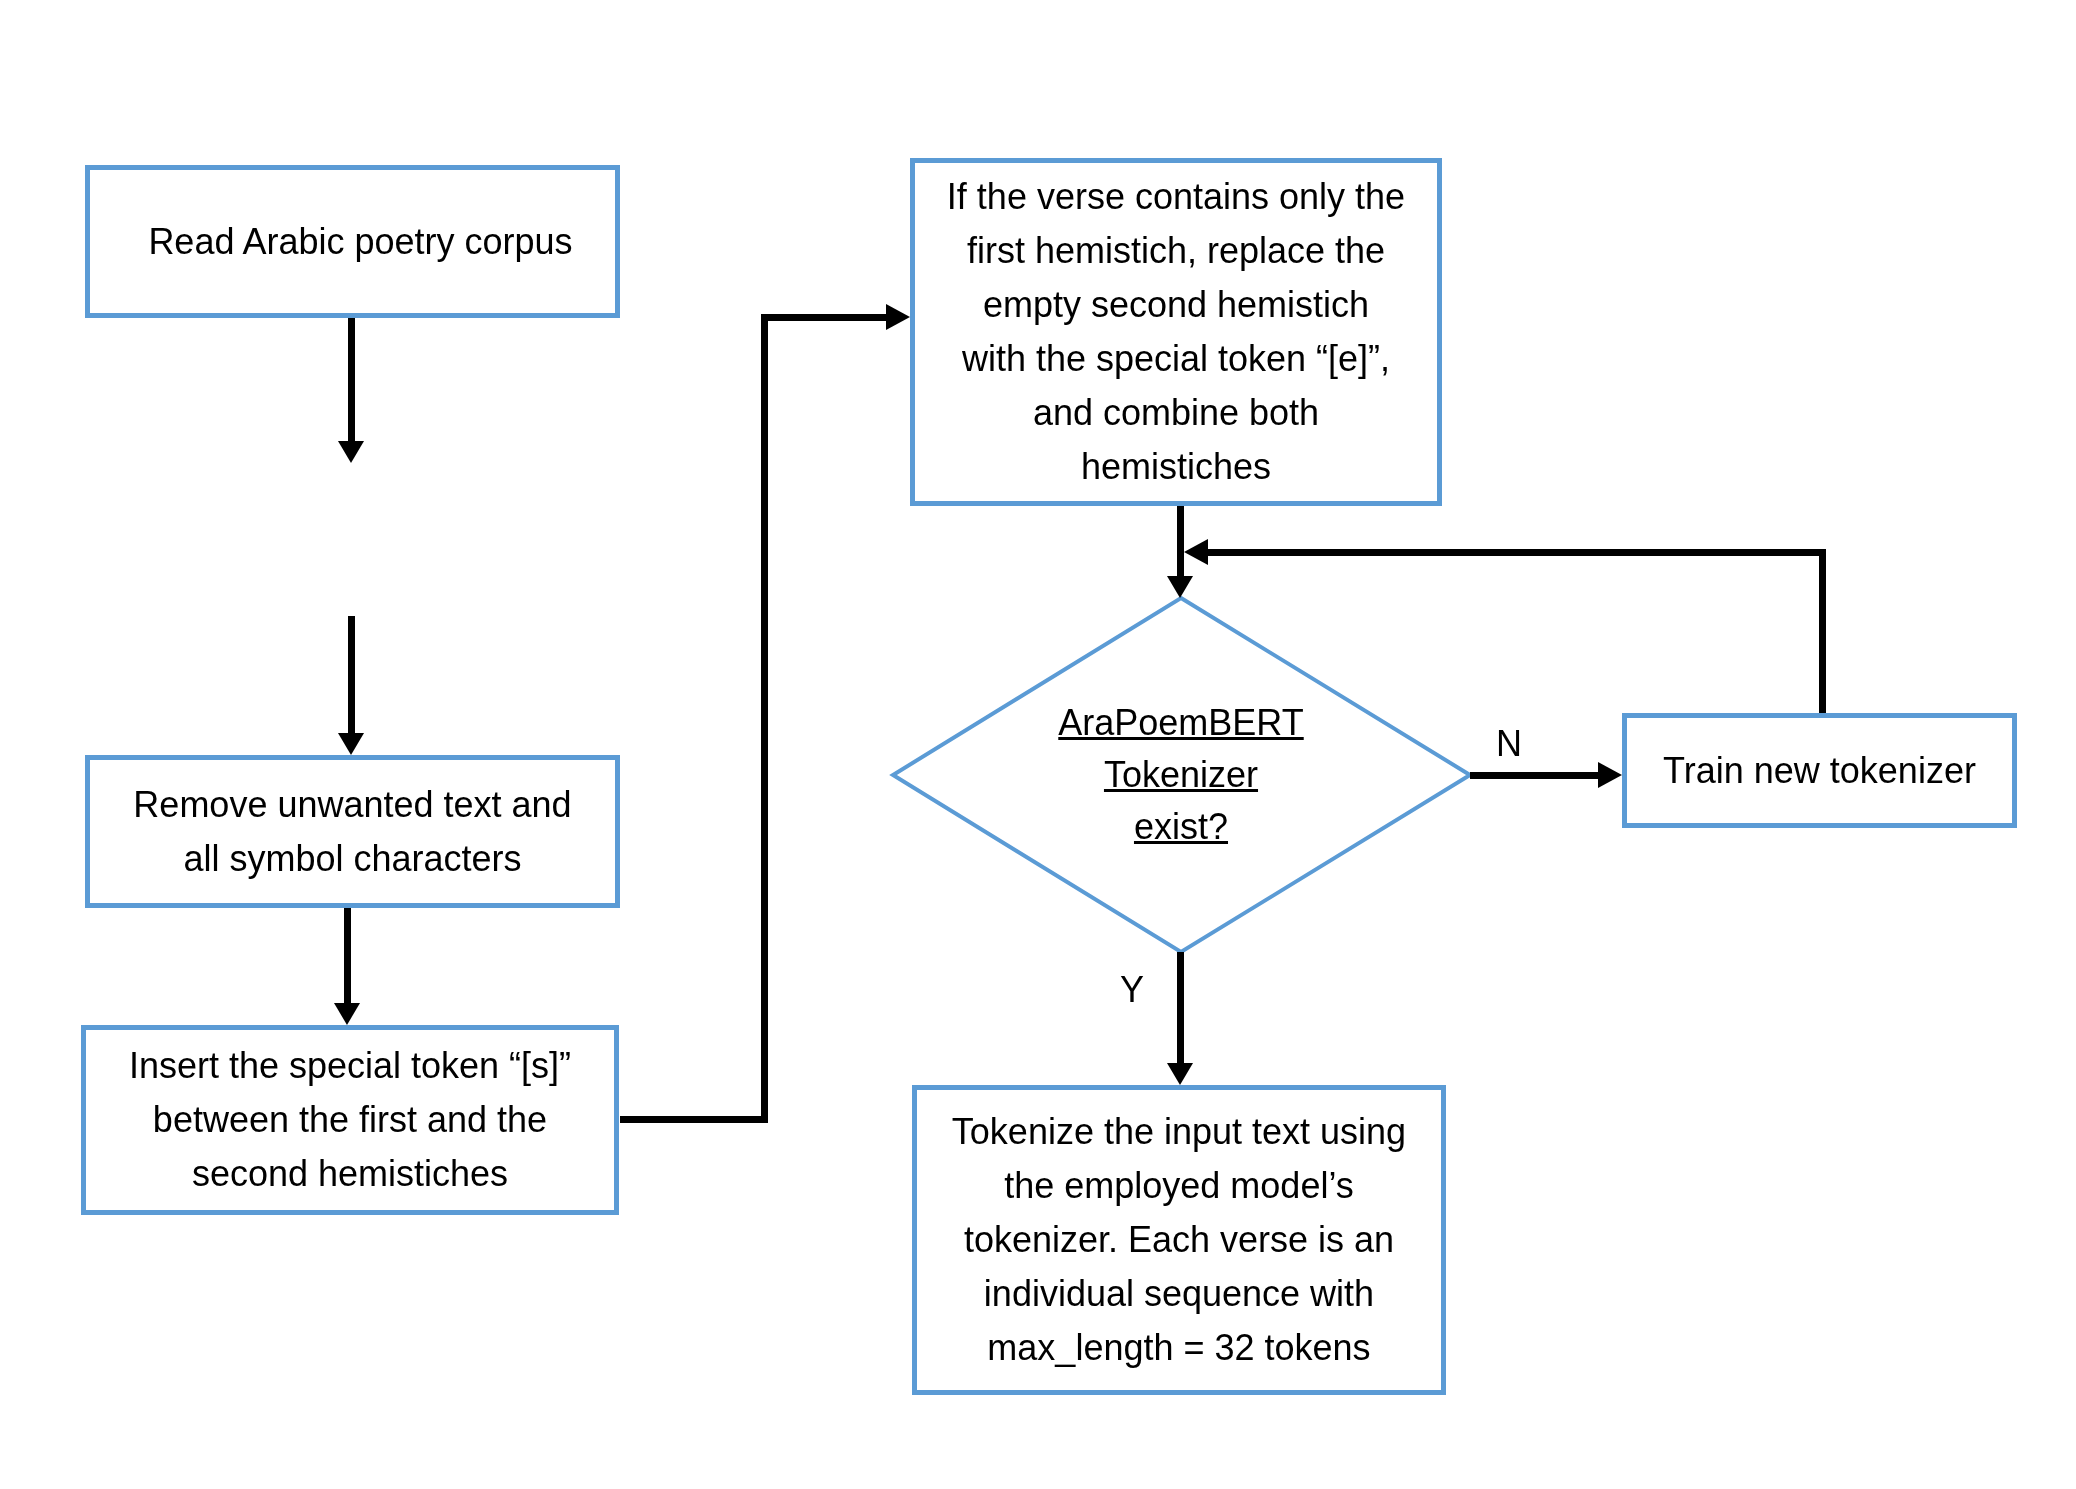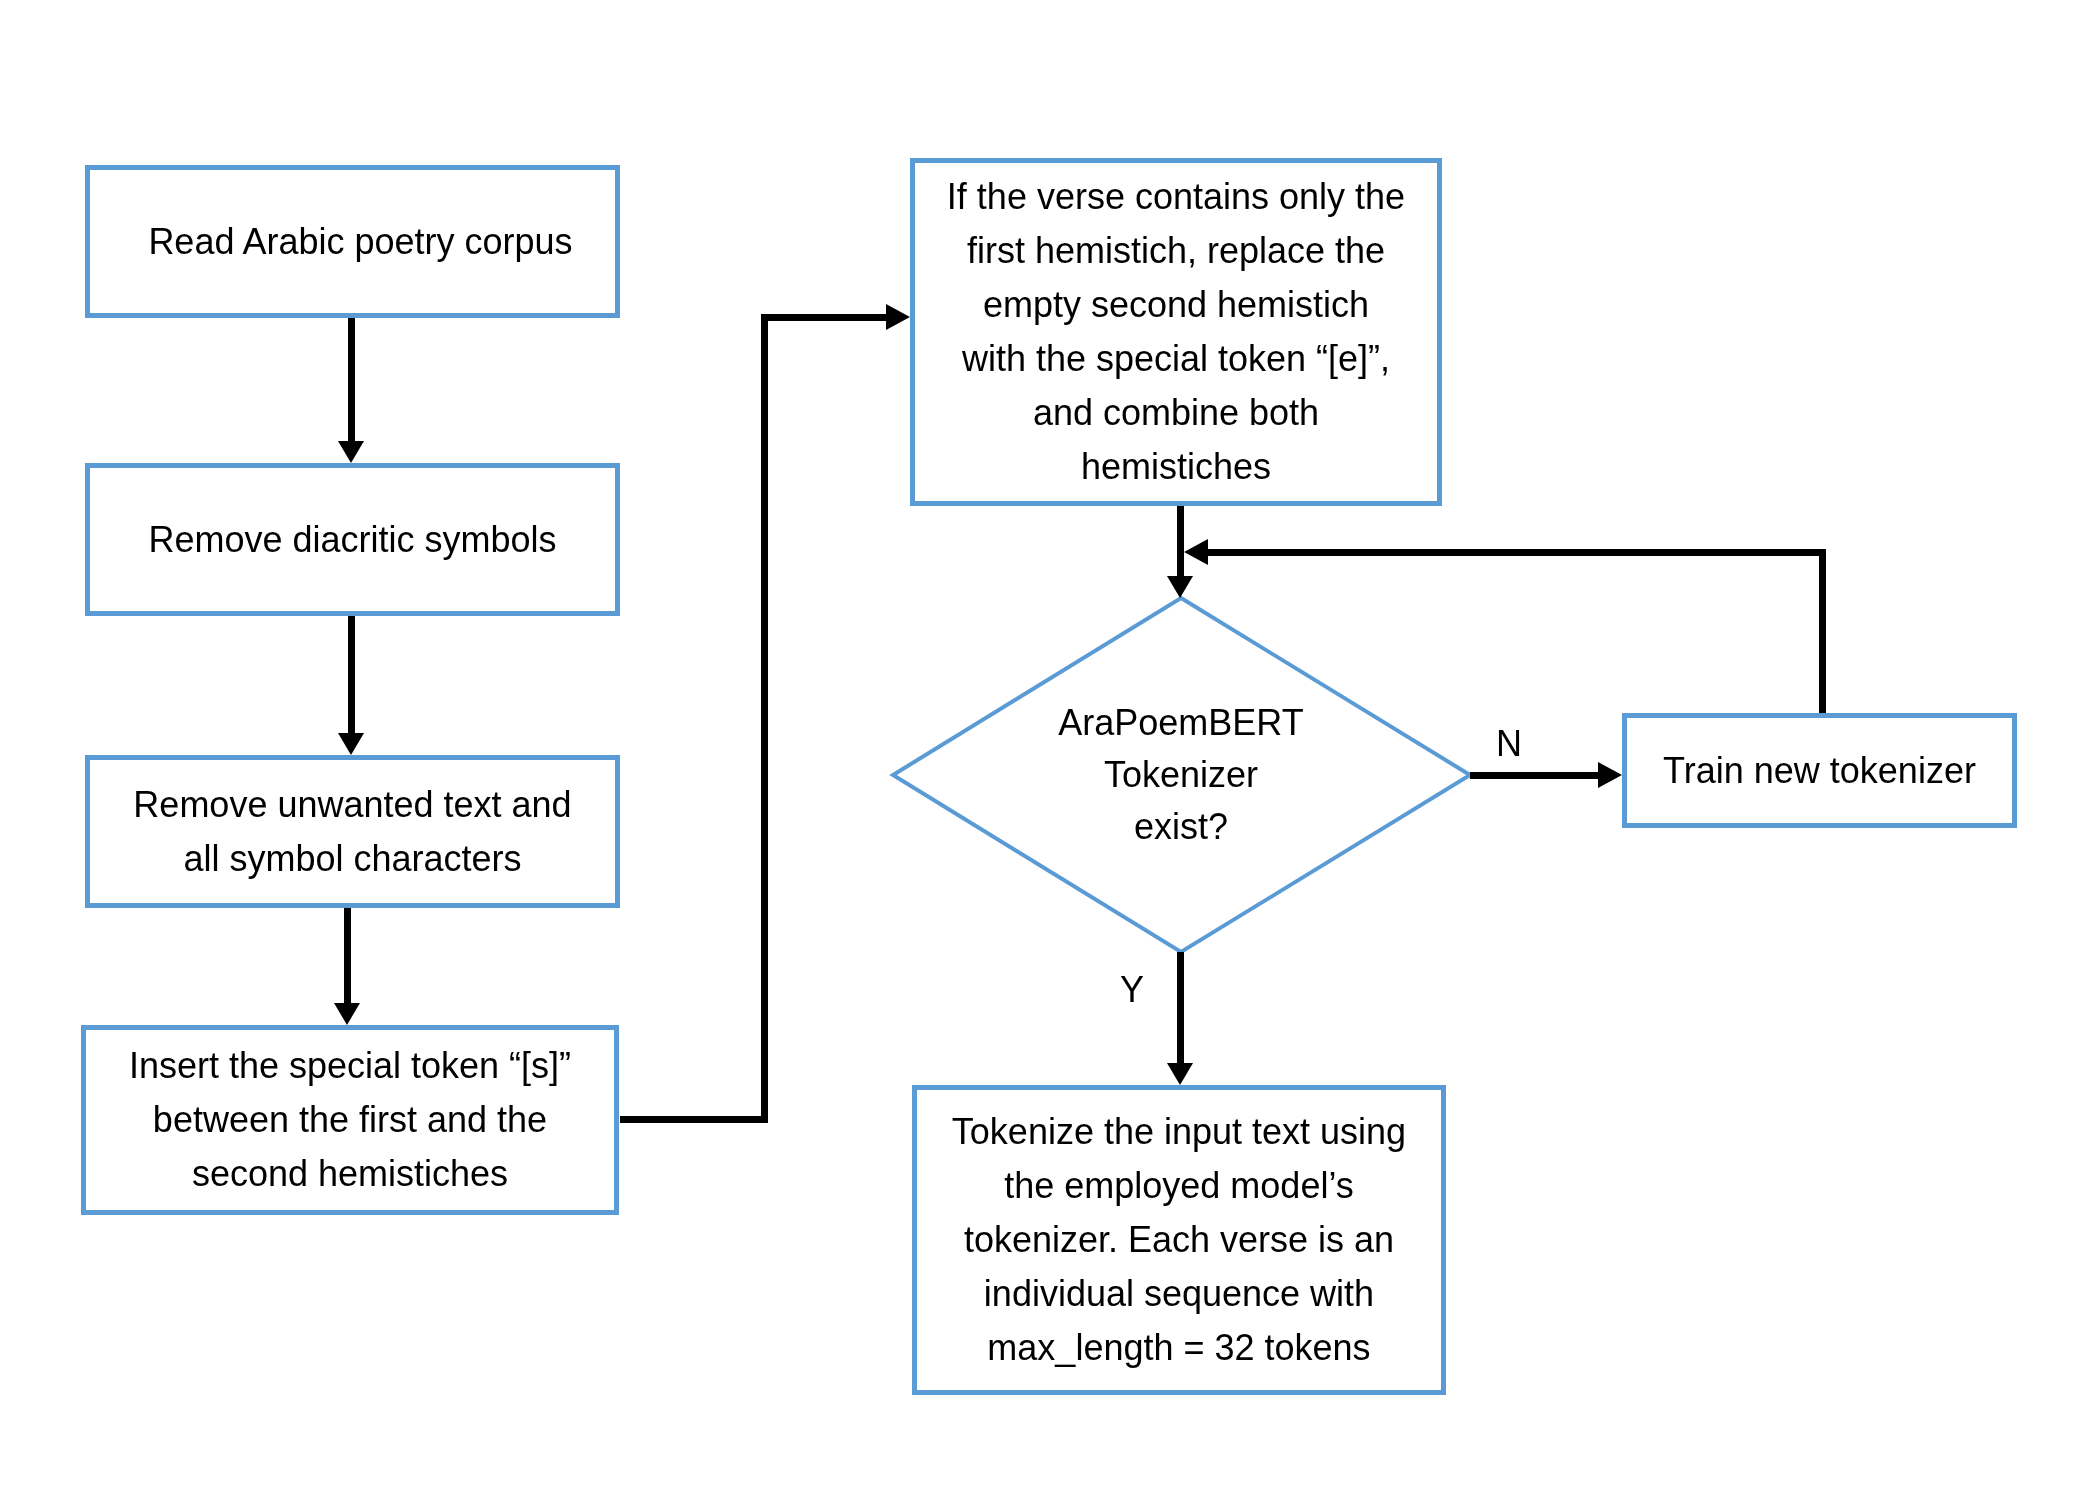--- a/index.html
+++ b/index.html
@@ -42,20 +42,21 @@
     top: 672px;
     width: 300px;
     height: 206px;
     display: flex;
     align-items: center;
     justify-content: center;
     text-align: center;
     font-size: 36px;
     line-height: 1.45;
     white-space: pre-line;
+    text-decoration: underline;
   }
   .seg {
     position: absolute;
     background: #000000;
   }
   .head {
     position: absolute;
     width: 0;
     height: 0;
   }
@@ -82,23 +83,20 @@
 </style>
 </head>
 <body>
 
 <div id="canvas">
 
   <div class="node" style="left:85px; top:165px; width:535px; height:153px;padding-left:16px;">
     <span>Read Arabic poetry corpus</span>
   </div>
 
-  <div class="node" style="left:85px; top:463px; width:535px; height:153px;">
-    <span>Remove diacritic symbols</span>
-  </div>
 
   <div class="node" style="left:85px; top:755px; width:535px; height:153px;">
     <span>Remove unwanted text and
 all symbol characters</span>
   </div>
 
   <div class="node" style="left:81px; top:1025px; width:538px; height:190px;">
     <span>Insert the special token “[s]”
 between the first and the
 second hemistiches</span>

